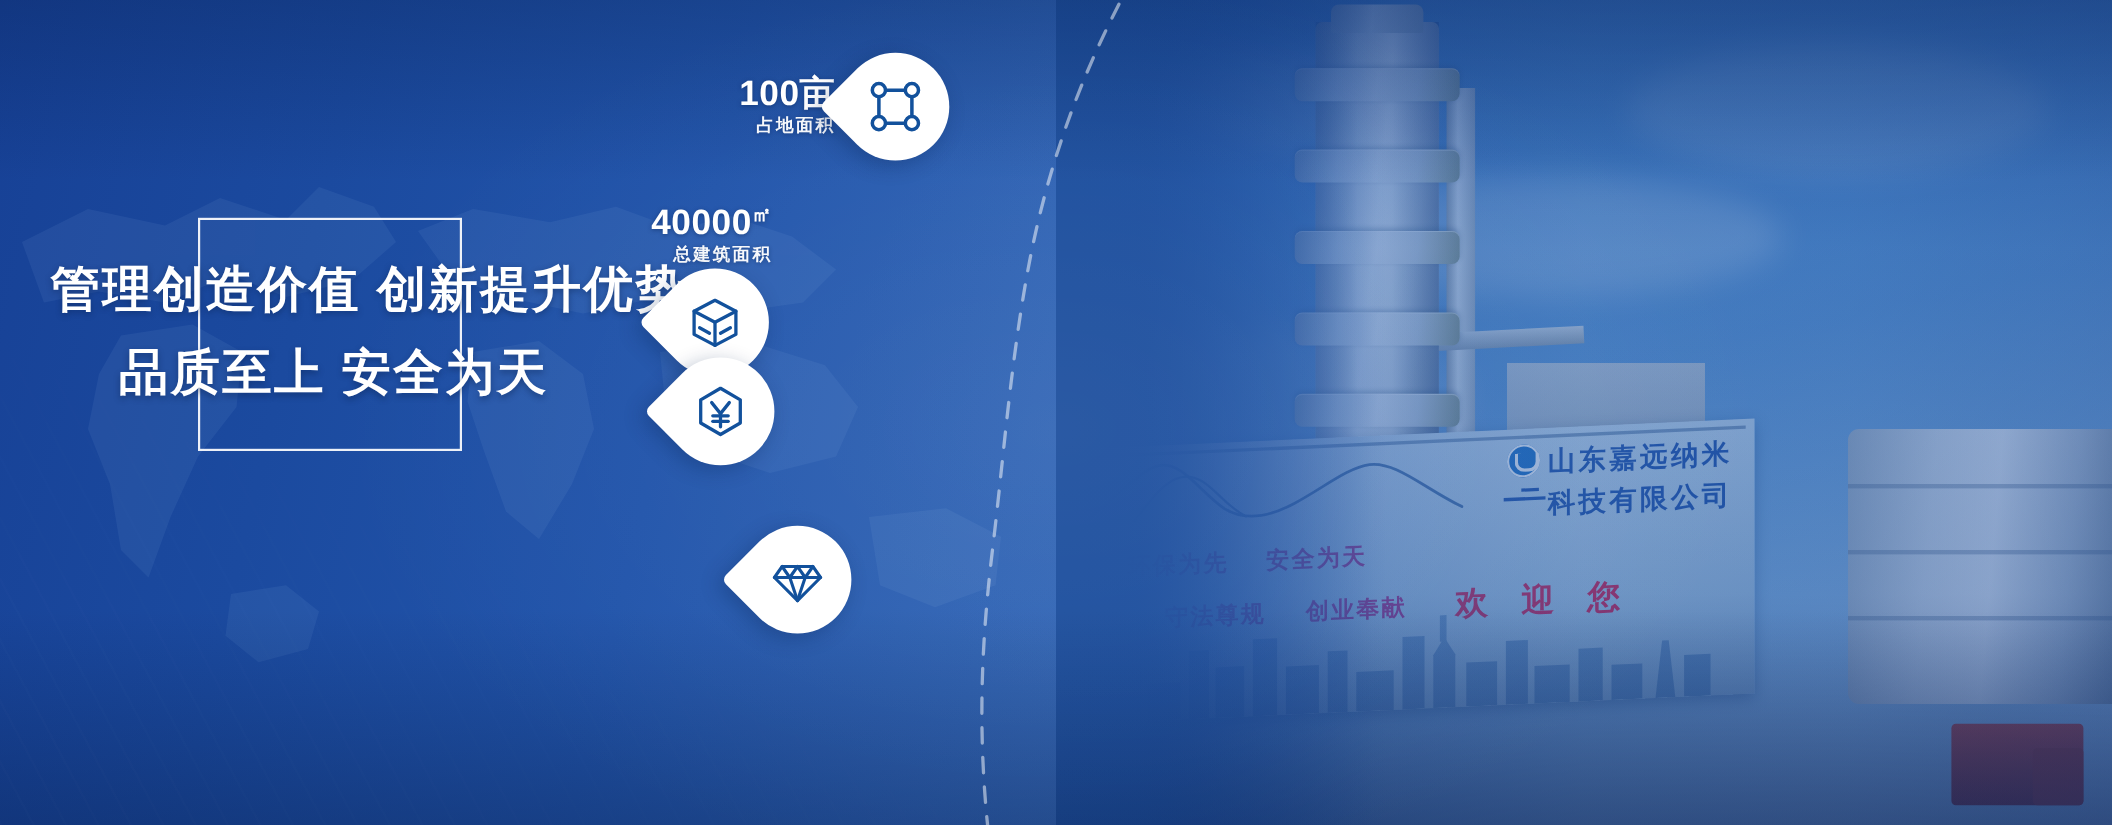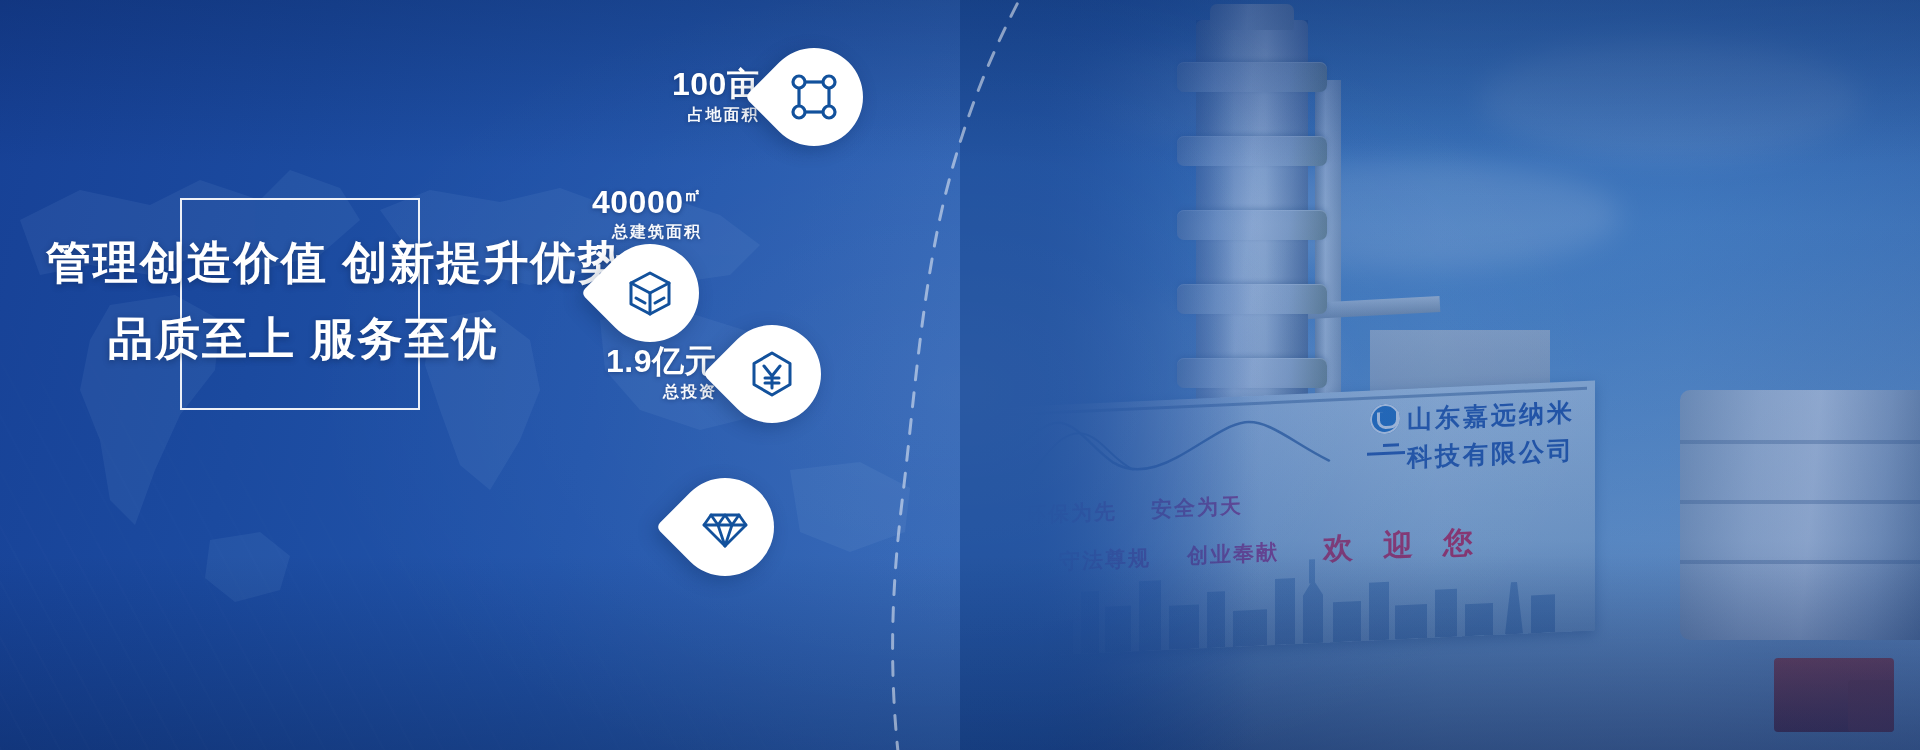--- a/index.html
+++ b/index.html
@@ -327,21 +327,21 @@
       <path d="M200 0 C150 90 120 180 104 268 C88 356 82 440 72 522 C62 606 58 690 70 790" fill="none" stroke="rgba(255,255,255,0.50)" stroke-width="3" stroke-dasharray="14 13" stroke-linecap="round"></path>
     </svg>
   </div>
 
   <div class="headline-block">
     <div class="bracket"></div>
   </div>
 
   <div class="headline">
     <div class="hl-line1">管理创造价值  创新提升优势</div>
-    <div class="hl-line2">品质至上  服务至优</div>
+    <div class="hl-line2">品质至上  安全为天</div>
   </div>
 
   <div class="marker m1">
     <div class="marker-text">
       <div class="marker-value">100亩</div>
       <div class="marker-label">占地面积</div>
     </div>
     <div class="pin">
       <span class="glyph">
         <svg viewBox="0 0 52 52" xmlns="http://www.w3.org/2000/svg">
@@ -374,24 +374,20 @@
             <path d="M26 26 L26 47"></path>
             <path d="M12 31 L21 36"></path>
             <path d="M40 31 L31 36"></path>
           </g>
         </svg>
       </span>
     </div>
   </div>
 
   <div class="marker m3">
-    <div class="marker-text">
-      <div class="marker-value">1.9亿元</div>
-      <div class="marker-label">总投资</div>
-    </div>
     <div class="pin">
       <span class="glyph">
         <svg viewBox="0 0 52 52" xmlns="http://www.w3.org/2000/svg">
           <g fill="none" stroke="#12519c" stroke-width="3" stroke-linejoin="round" stroke-linecap="round">
             <path d="M26 5 L44 15.5 L44 36.5 L26 47 L8 36.5 L8 15.5 Z"></path>
             <path d="M18 18 L26 28 L34 18"></path>
             <path d="M26 28 L26 40"></path>
             <path d="M19 30 L33 30"></path>
             <path d="M19 35 L33 35"></path>
           </g>

